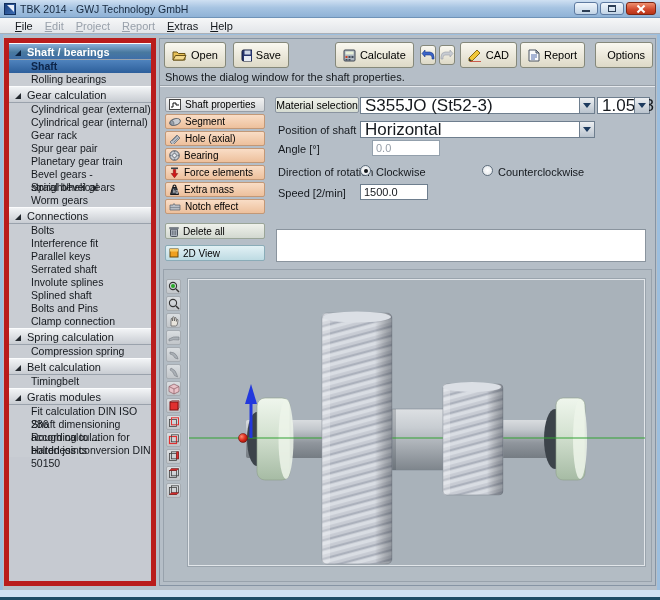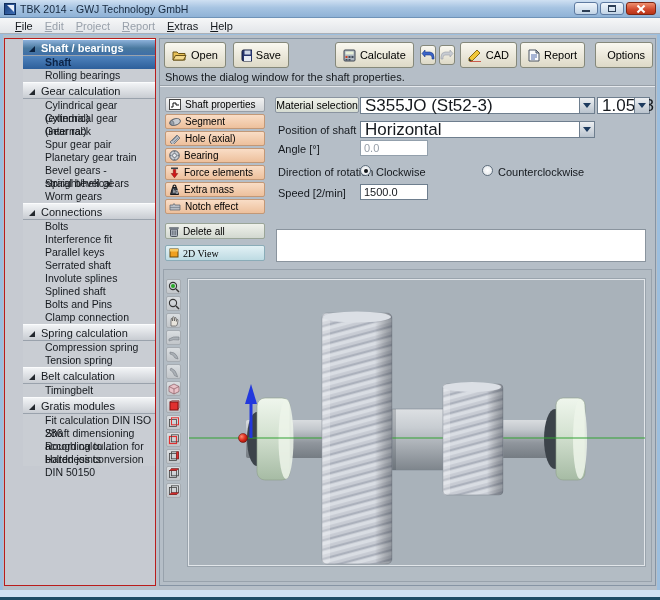--- a/index.html
+++ b/index.html
@@ -29,21 +29,21 @@
   .mi { padding:1px 5px; display:inline-block; }
   .mi::first-letter { text-decoration:underline; }
   .mi.dis { color:#98a0aa; }
 
   .content { position:absolute; left:3px; right:3px; top:35px; bottom:10px; background:#b6bfc8; }
   .bottom-strip { position:absolute; left:0; right:0; bottom:3px; height:7px; background:#cfe2f3; }
   .bottom-line { position:absolute; left:0; right:0; bottom:0; height:3px; background:#1d4d66; }
 
   
   .sidebar { position:absolute; left:1px; top:3px; width:152px; bottom:4px;
-    background:#c6cad1; border:1px solid #b91c1c; overflow:hidden;padding-left:18px; }
+    background:#c6cad1; border:5px solid #b91c1c; overflow:hidden; }
   .nav-header { height:17px; line-height:16px; padding-left:18px; position:relative;
     background:linear-gradient(#f2f4f6,#c8ccd2); border-top:1px solid #fbfcfd; border-bottom:1px solid #9aa2ac; }
   .nav-header .tri { position:absolute; left:6px; top:6px; width:0; height:0;
     border-bottom:6px solid #23282e; border-left:6px solid transparent; }
   .nav-header.blue { background:linear-gradient(#8cb1da,#49799f 55%,#3f6fa8); color:#fff; font-weight:bold; }
   .nav-header.blue .tri { border-bottom-color:#0c2240; }
   .nav-item { height:13px; line-height:13px; padding-left:22px; font-size:10.5px; background:#c9cdd3; }
   .nav-item.sel { background:linear-gradient(#4f83bd,#2d5f9b); color:#0c2448; font-weight:bold; }
 
   
@@ -54,21 +54,21 @@
     background:linear-gradient(#faf8f0,#ddd9c7); border:1px solid #85887a; border-radius:3px; font-size:11px; }
   .btn-tb.icon-only { width:22px; padding:0; justify-content:center; }
   .status-text { position:absolute; left:5px; top:32px; font-size:11px; }
   .sep { position:absolute; left:0; right:0; top:46px; height:2px; border-top:1px solid #98a0a8; border-bottom:1px solid #e6eaee; }
 
   .ebtn { position:absolute; width:100px; height:15px; display:flex; align-items:center; gap:4px;
     padding-left:3px; border-radius:2px; font-size:10px; }
   .ebtn.gray   { background:linear-gradient(#f2f2f2,#d2d5d8); border:1px solid #989ea6; }
   .ebtn.salmon { background:linear-gradient(#f9ddc6,#edc09c); border:1px solid #c29877; }
   .ebtn.silver { background:linear-gradient(#eff1eb,#d2d8d0); border:1px solid #9aa598; }
-  .ebtn.cyan   { background:linear-gradient(#e2f1f5,#bedbe3); border:1px solid #8aacb8;font-family:Liberation Serif, serif; }
+  .ebtn.cyan   { background:linear-gradient(#e2f1f5,#bedbe3); border:1px solid #8aacb8; }
 
   .flabel { position:absolute; font-size:11px; }
   .btn-mat { position:absolute; left:115px; top:58px; width:84px; height:16px;
     background:linear-gradient(#f0f2ea,#d6dcd2); border:1px solid #8a94a0; border-radius:2px;
     font-size:10.5px; display:flex; align-items:center; justify-content:center; }
   .combo { position:absolute; height:17px; background:#fff; border:1px solid #6e7e8e;
     font-size:17px; line-height:15px; padding-left:4px; }
   .combo .arrow { position:absolute; right:0; top:0; bottom:0; width:15px;
     background:linear-gradient(#eceff2,#b9c3cd); border-left:1px solid #6e7e8e; }
   .combo .arrow::after { content:''; position:absolute; left:3px; top:5px;
@@ -140,21 +140,20 @@
     <div class="nav-item">Bolts</div>
     <div class="nav-item">Interference fit</div>
     <div class="nav-item">Parallel keys</div>
     <div class="nav-item">Serrated shaft</div>
     <div class="nav-item">Involute splines</div>
     <div class="nav-item">Splined shaft</div>
     <div class="nav-item">Bolts and Pins</div>
     <div class="nav-item">Clamp connection</div>
     <div class="nav-header"><span class="tri"></span><span>Spring calculation</span></div>
     <div class="nav-item">Compression spring</div>
-    <div class="nav-item">Tension spring</div>
     <div class="nav-header"><span class="tri"></span><span>Belt calculation</span></div>
     <div class="nav-item">Timingbelt</div>
     <div class="nav-header"><span class="tri"></span><span>Gratis modules</span></div>
     <div class="nav-item">Fit calculation DIN ISO 286</div>
     <div class="nav-item">Shaft dimensioning according to ...</div>
     <div class="nav-item">Rough calculation for bolted joints</div>
     <div class="nav-item">Hardness conversion DIN 50150</div>
   </div>
 
   <div class="main">
@@ -307,21 +306,21 @@
       <span class="arrow"></span>
     </div>
 
     <div class="flabel" style="left:118px;top:85px">Position of shaft in space</div>
     <div class="combo" style="left:200px;top:82px;width:235px">
       <span>Horizontal</span>
       <span class="arrow"></span>
     </div>
 
     <div class="flabel" style="left:118px;top:104px">Angle [°]</div>
-    <div class="field disabled" style="left:200px;top:101px;width:68px">0.0</div>
+    <div class="field disabled" style="left:212px;top:101px;width:68px">0.0</div>
 
     <div class="flabel" style="left:118px;top:127px">Direction of rotation</div>
     <div class="radio checked" style="left:200px;top:126px"></div>
     <div class="rlabel" style="left:216px;top:127px">Clockwise</div>
     <div class="radio" style="left:322px;top:126px"></div>
     <div class="rlabel" style="left:338px;top:127px">Counterclockwise</div>
 
     <div class="flabel" style="left:118px;top:148px">Speed [2/min]</div>
     <div class="field" style="left:200px;top:145px;width:68px">1500.0</div>
 

